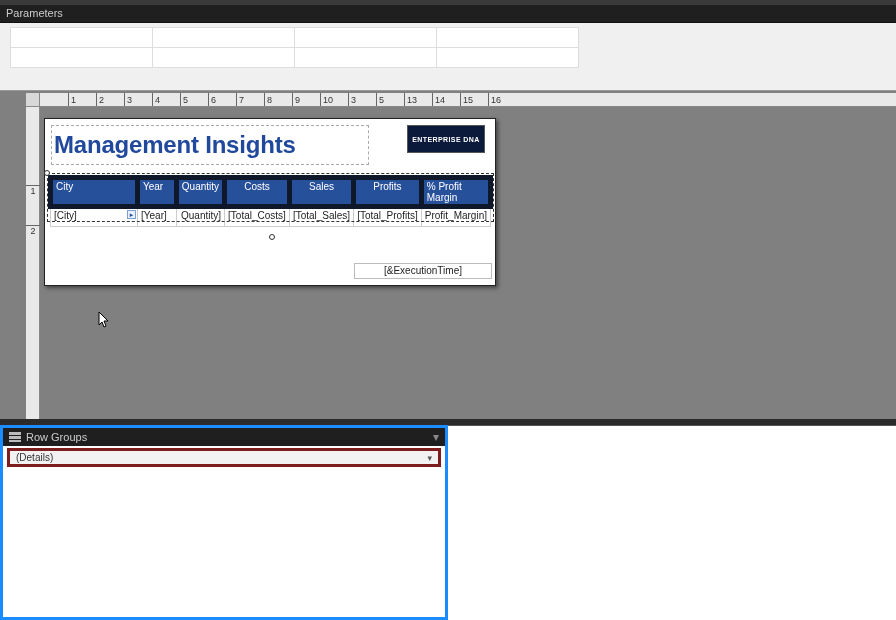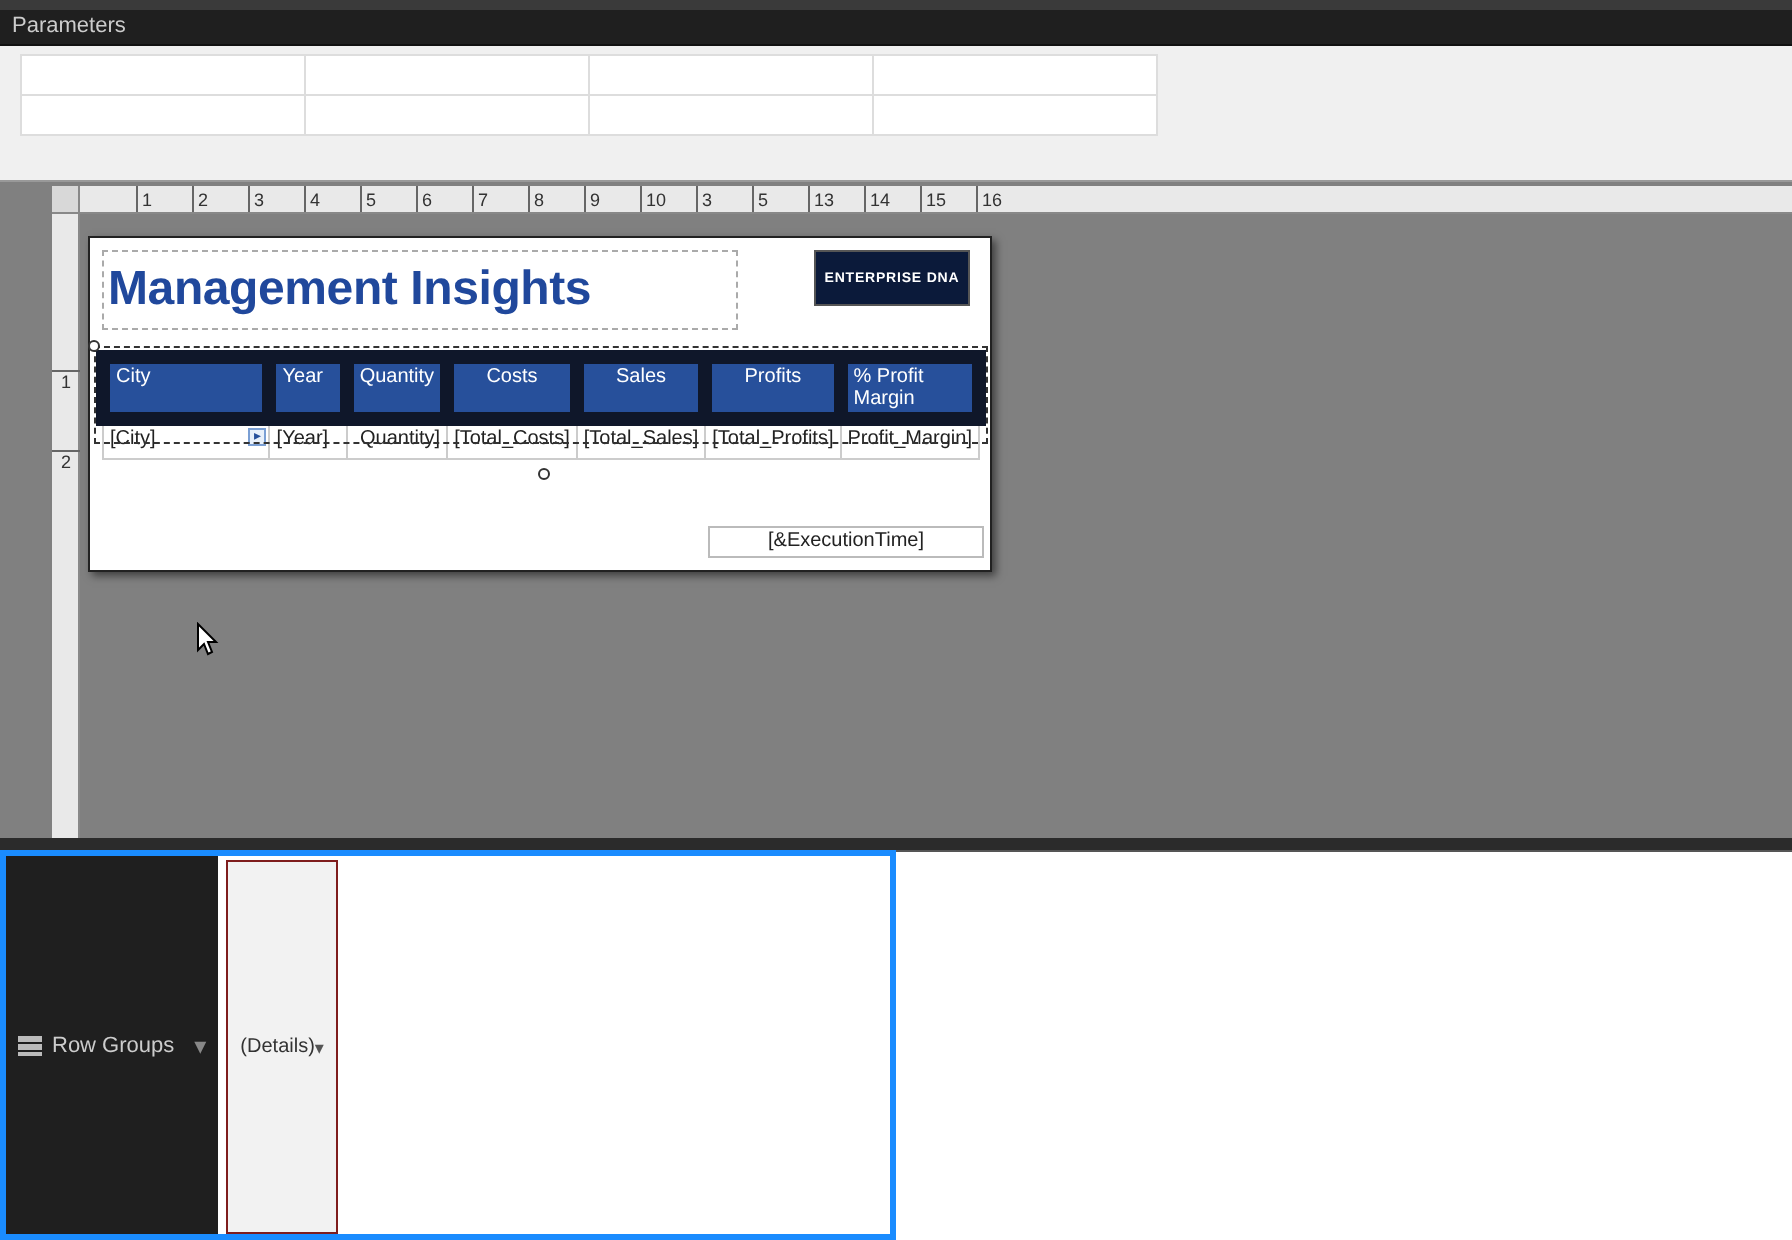--- a/index.html
+++ b/index.html
@@ -154,21 +154,21 @@
     left: 3px;
     top: 56px;
     width: 445px;
     border-collapse: collapse;
     font-size: 10px;
   }
   .tablix th {
     background: #27509b;
     color: #fff;
     font-weight: 400;
-    border: 7px solid #0f172a;
+    border: 5px solid #0f172a;
     padding: 1px 3px;
     height: 24px;
     text-align: left;
     vertical-align: top;
     line-height: 11px;
   }
   .tablix th.right { text-align: left; }
   .tablix td {
     border: 1px solid #ccc;
     padding: 1px 3px;
@@ -241,42 +241,42 @@
   .groups-area {
     position: absolute;
     left: 0; right: 0; top: 425px; bottom: 0;
     display: flex;
     background: #fff;
   }
   .row-groups {
     width: 448px;
     border: 3px solid #1a8cff;
     display: flex;
-    flex-direction: row;
+    flex-direction: column;
   }
   .col-groups {
     flex: 1;
     border-top: 1px solid #555;
     display: flex;
     flex-direction: column;
   }
   .groups-header {
     background: #1f1f1f;
     color: #ccc;
     padding: 2px 6px;
     font-size: 11px;
     display: flex;
     align-items: center;
     gap: 5px;
   }
   .groups-header svg { flex-shrink: 0; }
   .groups-header .spacer { flex: 1; }
   .groups-header .dash { color: #888; font-size: 12px; }
   .group-item {
-    border: 1px solid #7f1d1d;
+    border: 3px solid #7f1d1d;
     margin: 2px 4px 0 4px;
     background: #f2f2f2;
     padding: 1px 6px;
     font-size: 10px;
     color: #333;
     display: flex;
     align-items: center;
   }
   .group-item .caret {
     margin-left: auto;

